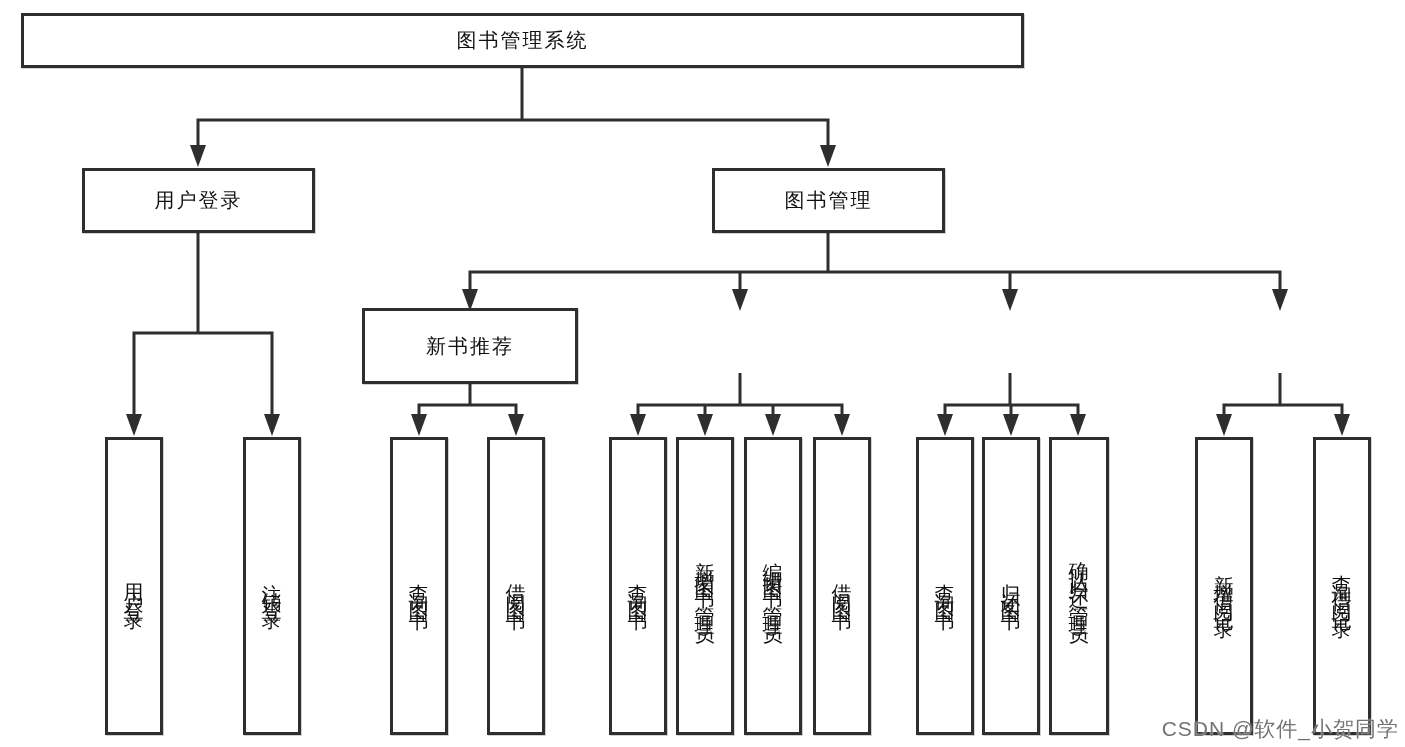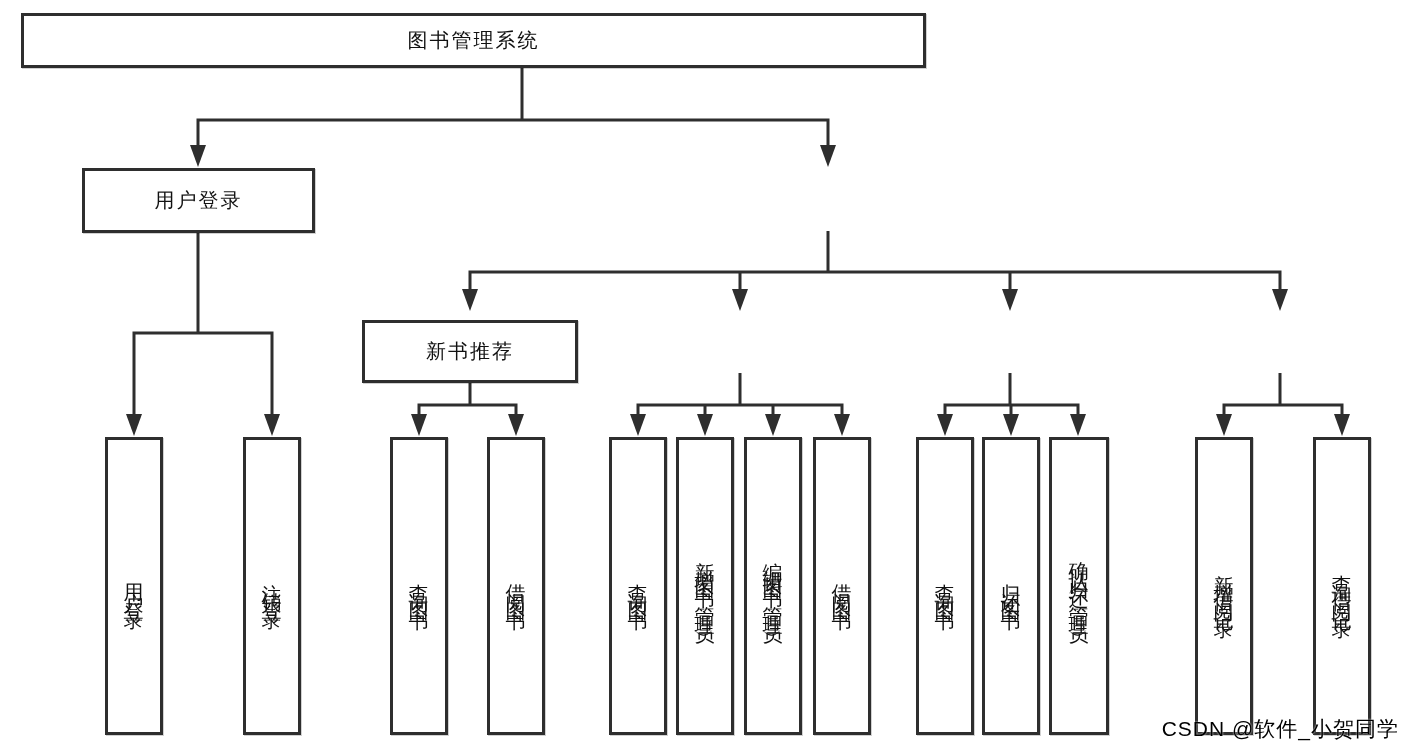--- a/index.html
+++ b/index.html
@@ -7,31 +7,31 @@
     position:relative;width:1405px;height:747px;background:#ffffff;overflow:hidden;
     font-family:"Liberation Sans",sans-serif;color:#1c1c1c;
   }
   svg.wires{position:absolute;left:0;top:0;width:1405px;height:747px;}
   .node{
     position:absolute;background:#ffffff;border:3px solid #2e2e2e;
     box-sizing:border-box;display:flex;align-items:center;justify-content:center;
     font-size:20px;letter-spacing:2px;color:#111111;
     box-shadow:1px 1px 0 rgba(0,0,0,0.18);
   }
-  .root{left:21px;top:13px;width:905px;height:55px;}
+  .root{left:21px;top:13px;width:1003px;height:55px;}
   .l2{top:168px;width:233px;height:65px;}
-  .l3{top:320px;width:216px;height:63px;}
+  .l3{top:308px;width:216px;height:76px;}
   .leaf{top:437px;width:58px;height:298px;}
   .vtext{
     writing-mode:vertical-lr;text-orientation:mixed;
     font-size:20px;letter-spacing:9px;line-height:1;
   }
   .watermark{
     position:absolute;right:6px;bottom:4px;font-size:21px;letter-spacing:1px;
-    color:#000000;text-shadow:0 0 2px #ffffff;text-align:right;
+    color:#737373;text-shadow:0 0 2px #ffffff;text-align:right;
   }
 </style>
 </head>
 <body>
 
 <div class="canvas">
 
   <svg class="wires" viewBox="0 0 1405 747">
     <g stroke="#2e2e2e" stroke-width="3" fill="none">
       <path d="M522 66 V120 M196.5 120 H829.5 M198 120 V152 M828 120 V152"></path>
@@ -64,20 +64,23 @@
       <path d="M1334 414 L1350 414 L1342 436 Z"></path>
     </g>
   </svg>
 
   <div class="node root">
     <span>图书管理系统</span>
   </div>
 
   <div class="node l2" style="left:82px">
     <span>用户登录</span>
+  </div>
+  <div class="node l2" style="left:712px">
+    <span>图书管理</span>
   </div>
 
   <div class="node l3" style="left:362px">
     <span>新书推荐</span>
   </div>
 
   <div class="node leaf" style="left:105px">
     <span class="vtext">用户登录</span>
   </div>
   <div class="node leaf" style="left:243px">

